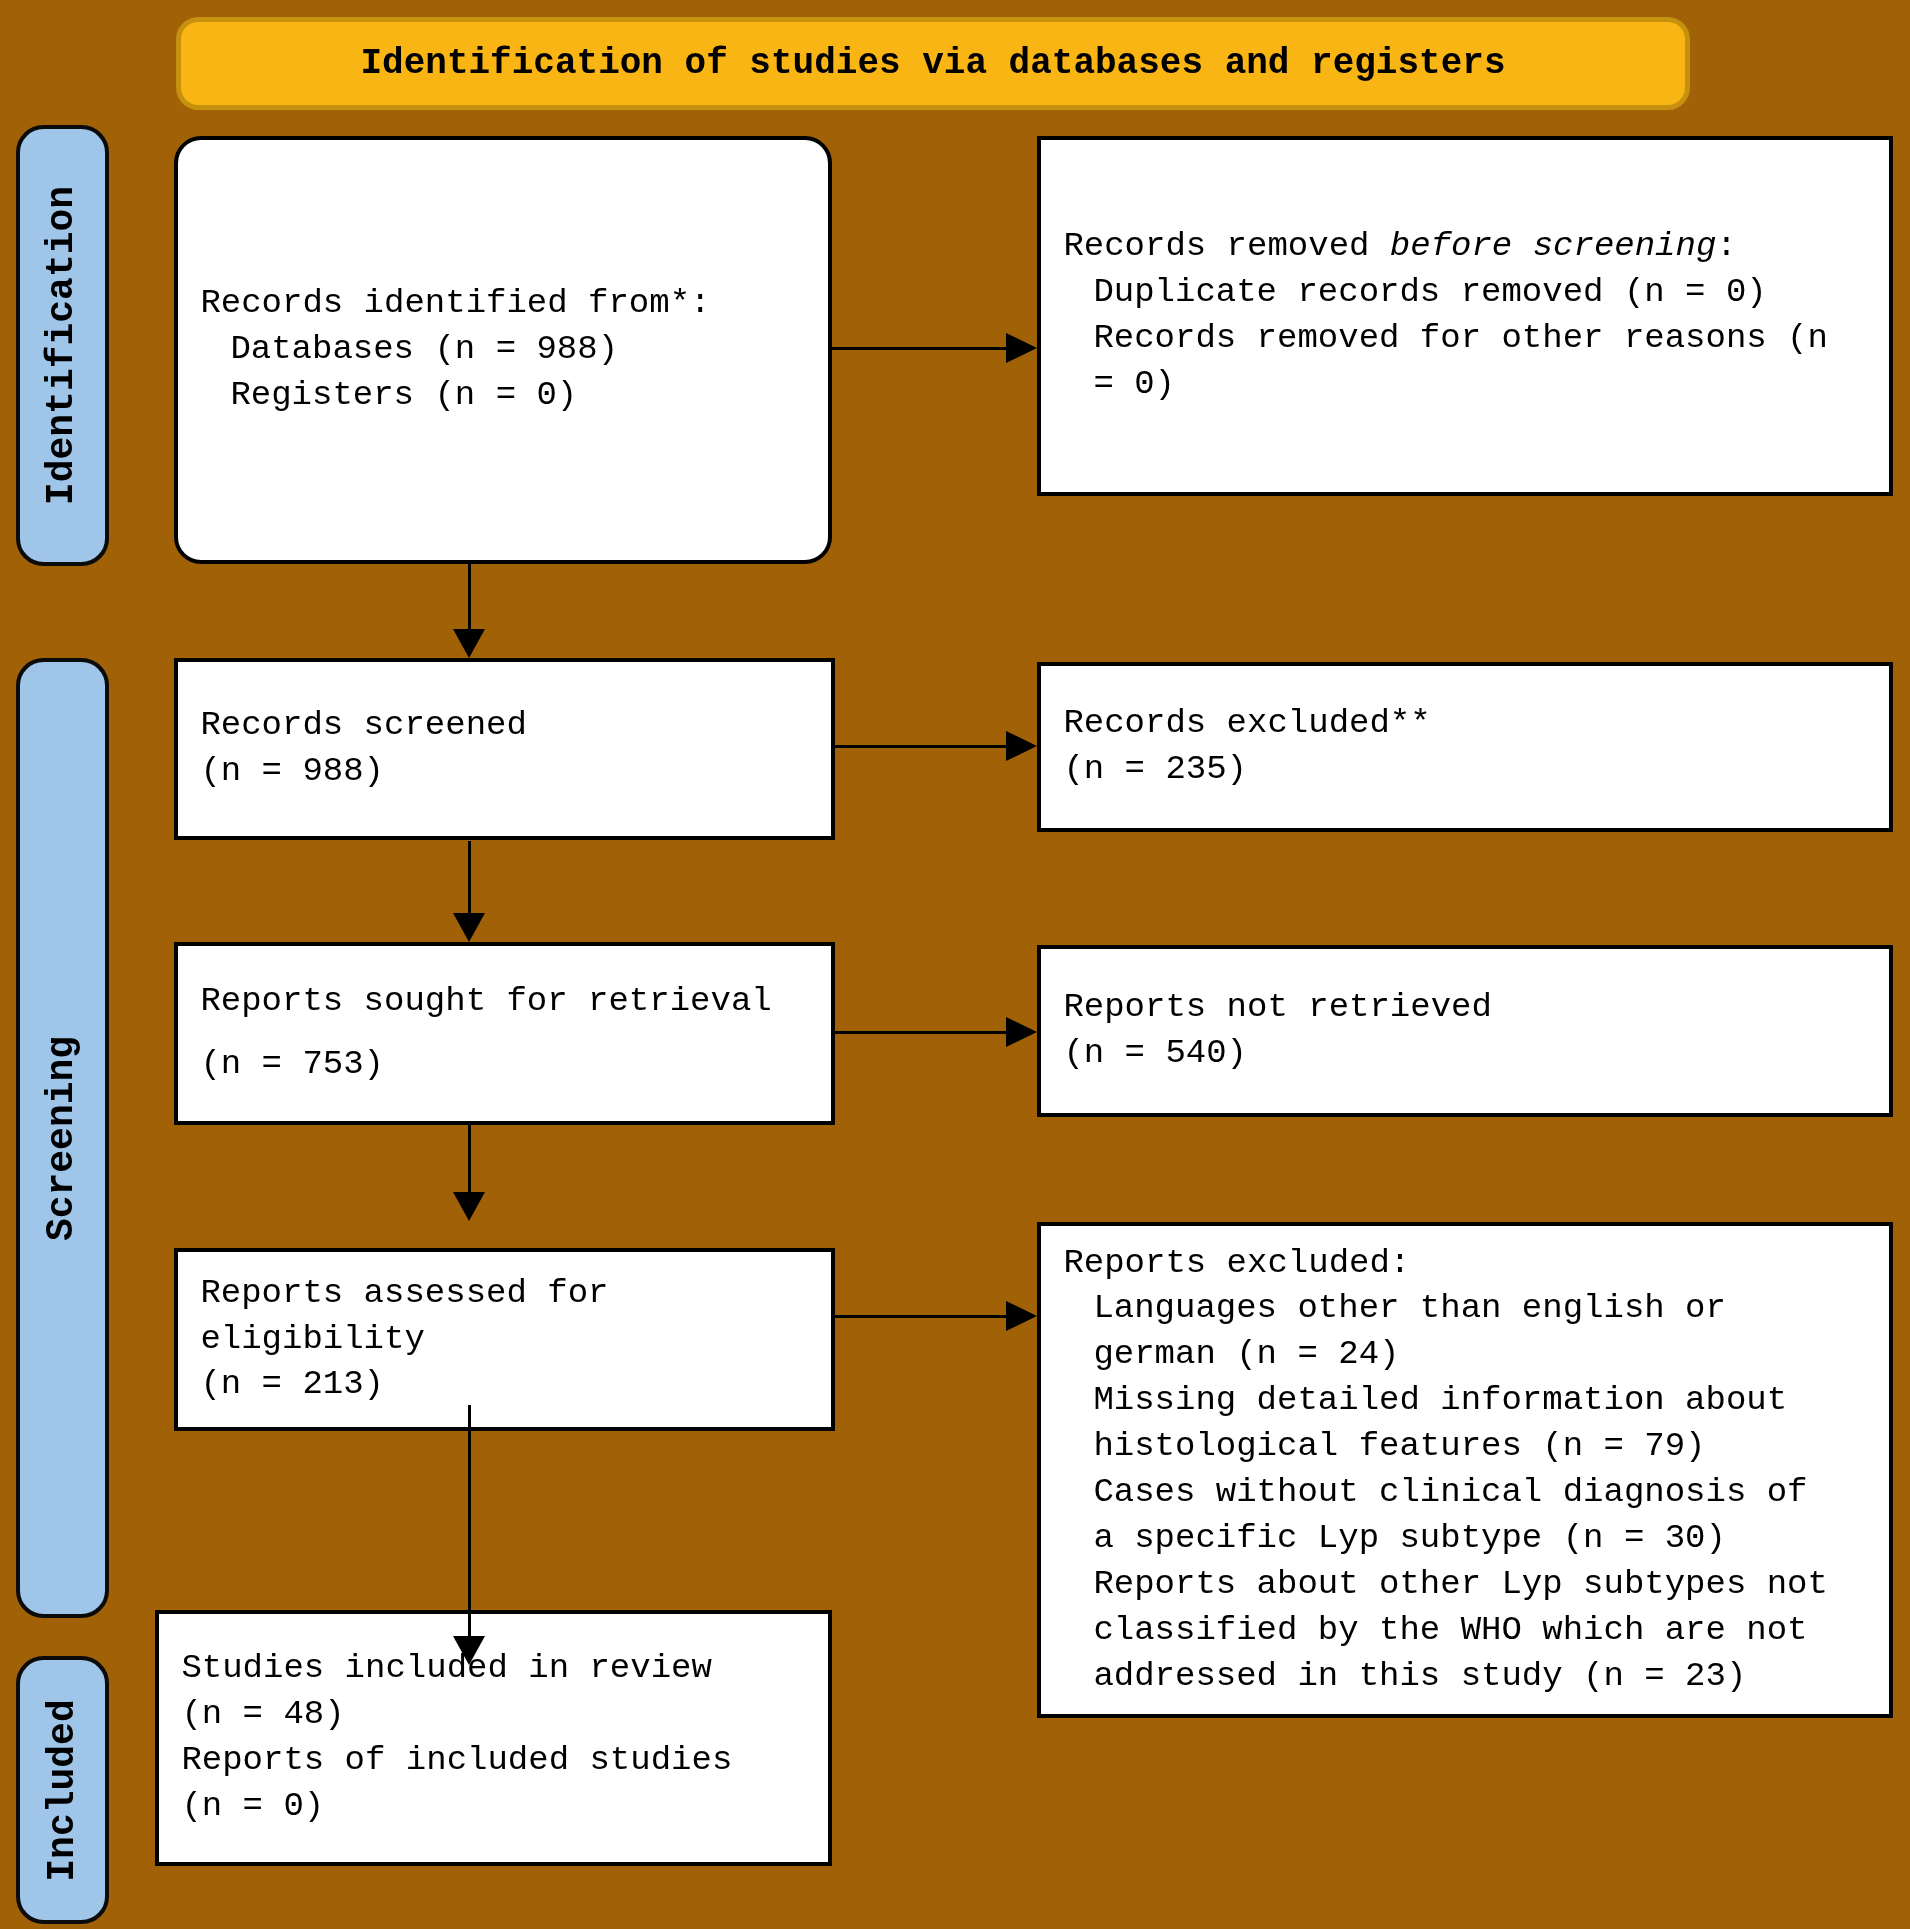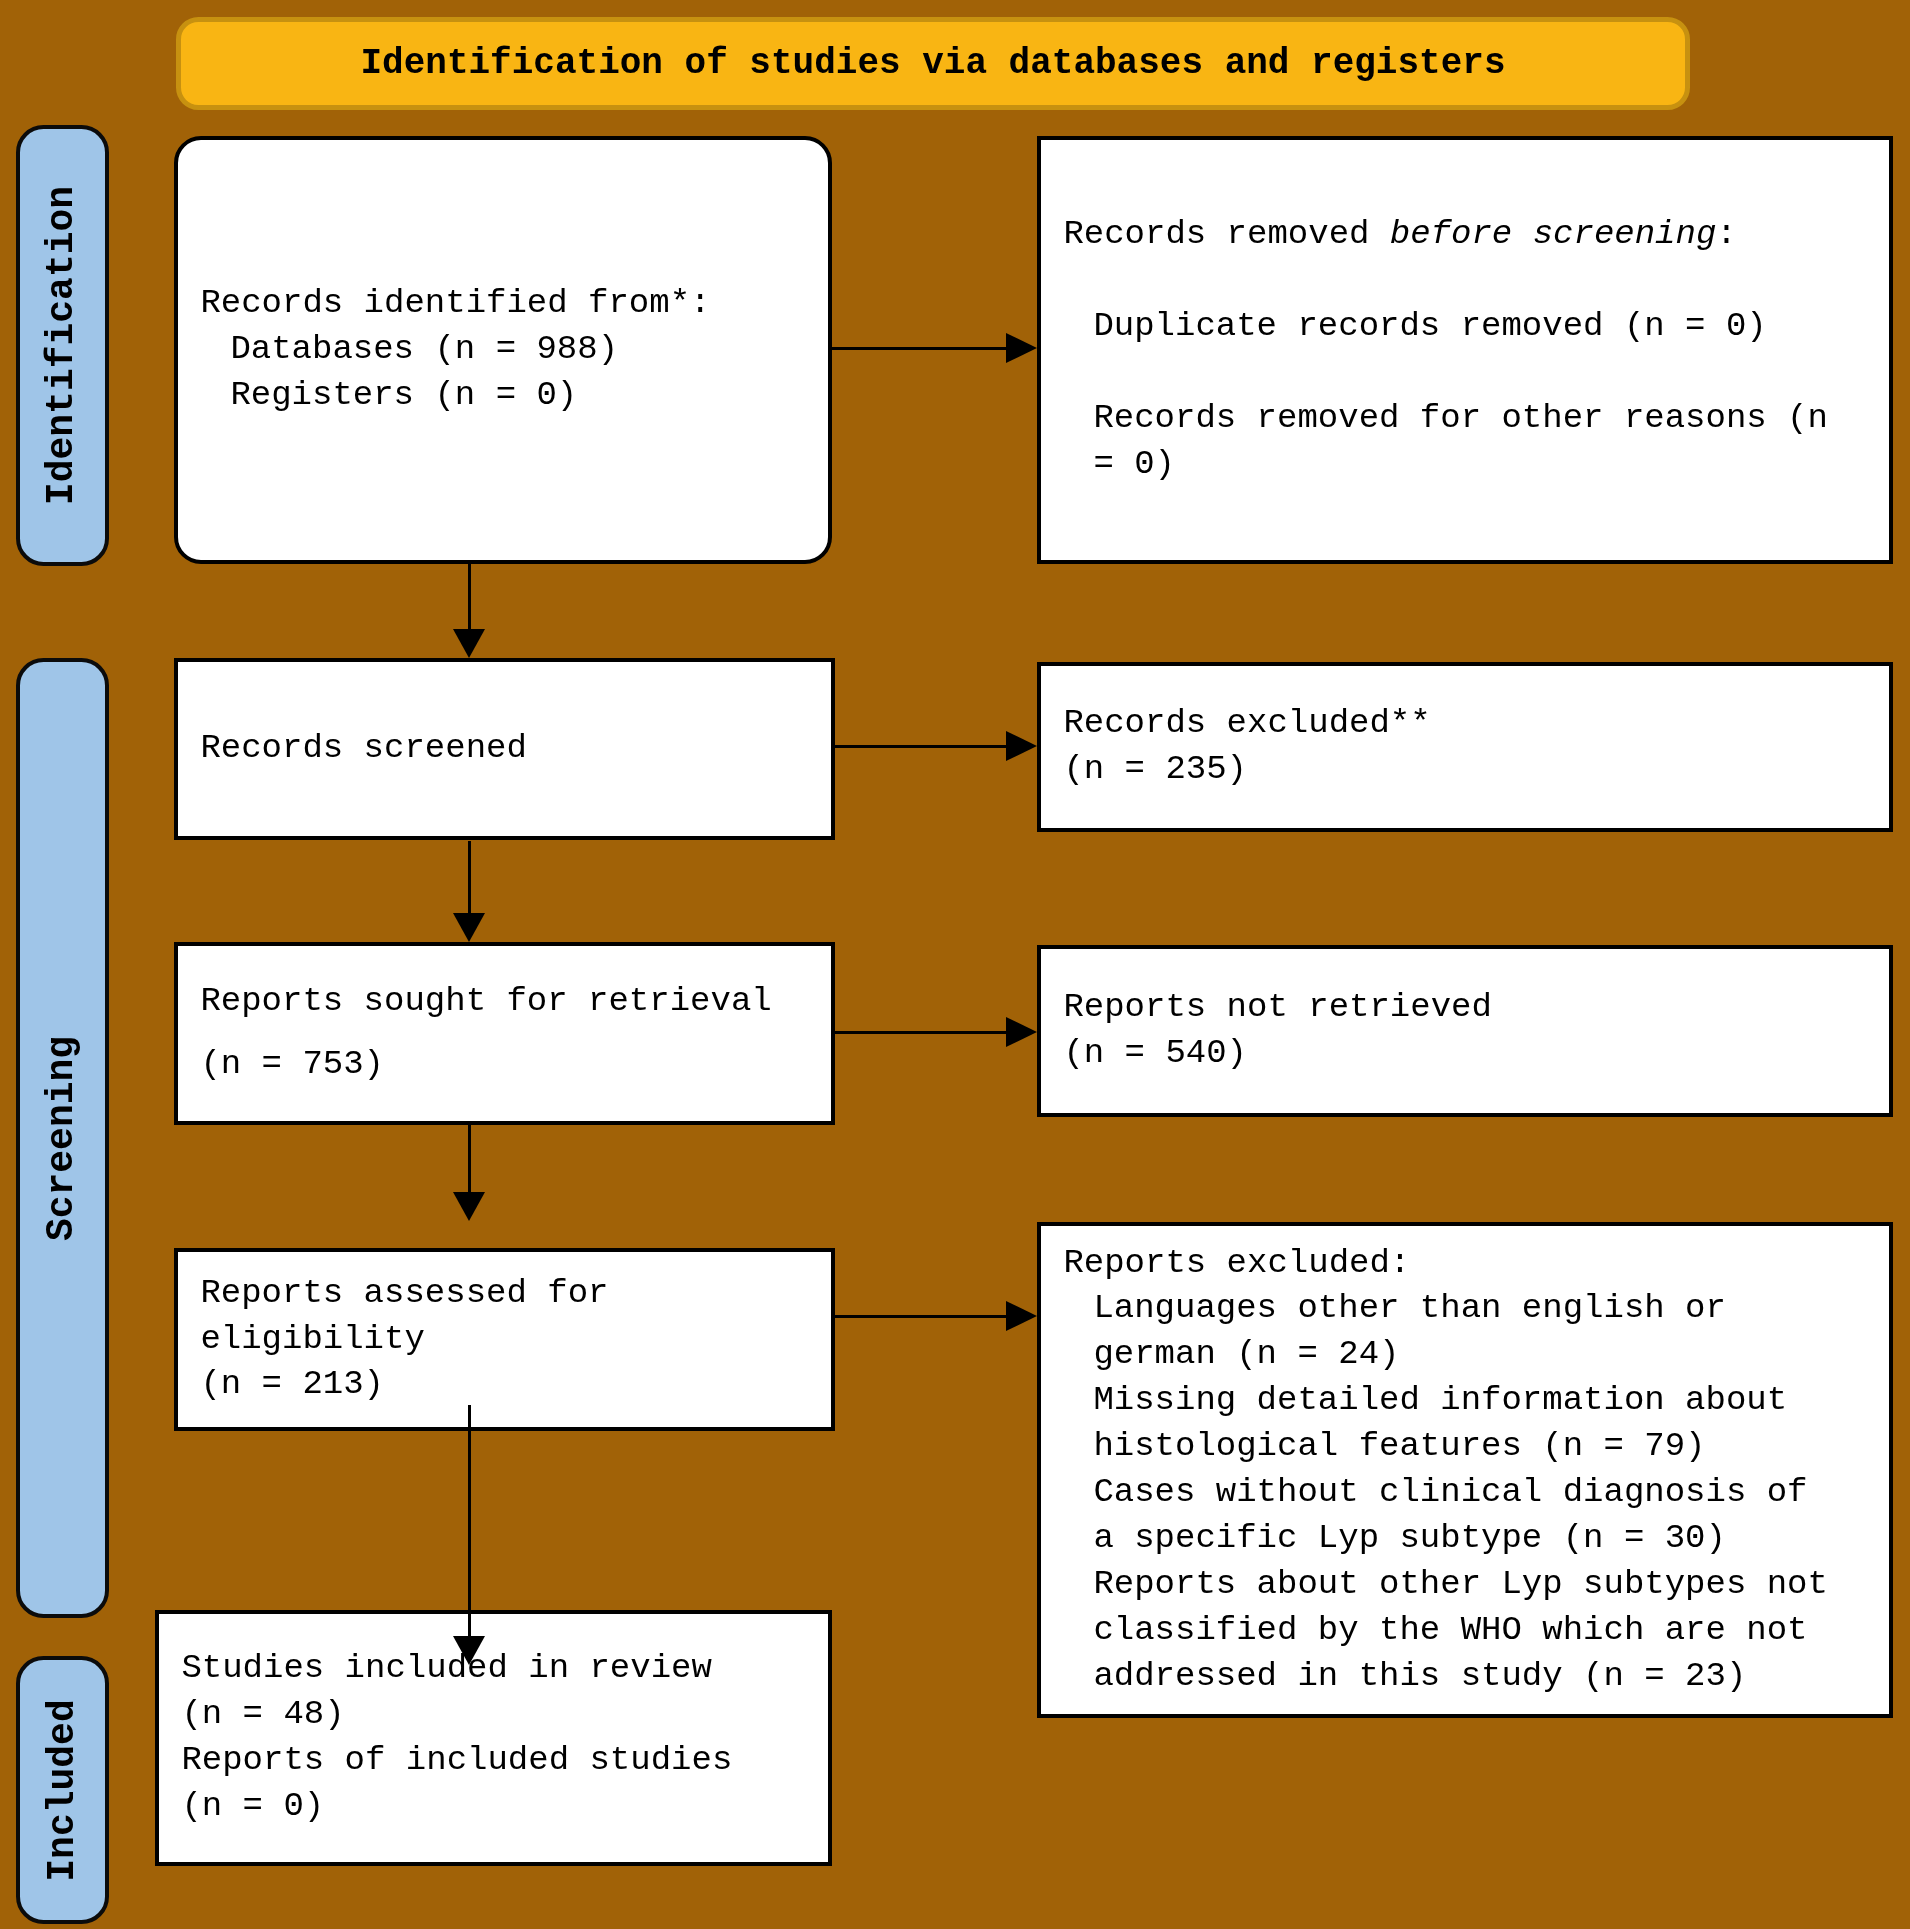--- a/index.html
+++ b/index.html
@@ -57,21 +57,21 @@
     flex-direction: column;
     justify-content: center;
     font-size: 34px;
     line-height: 1.35;
     padding: 12px 34px 12px 22.4px;
   }
   .box .indent { margin-left: 30px; }
   .em { font-style: italic; }
 
   #box-records-identified { left: 174px; top: 136px;  width: 658px; height: 428px; border-radius: 27px; }
-  #box-records-removed    { left: 1037px; top: 136px; width: 856px; height: 428px; padding-right: 60px; gap: 46px; }
+  #box-records-removed    { left: 1037px; top: 136px; width: 856px; height: 360px; padding-right: 60px; }
   #box-records-screened   { left: 174px; top: 658px;  width: 661px; height: 182px; }
   #box-records-excluded   { left: 1037px; top: 662px; width: 856px; height: 170px; }
   #box-reports-sought     { left: 174px; top: 942px; width: 661px; height: 183px; gap: 17px; }
   #box-reports-not-retrieved { left: 1037px; top: 945px; width: 856px; height: 172px; }
   #box-reports-assessed   { left: 174px; top: 1222px; width: 661px; height: 183px; margin-top: 26px; }
   #box-reports-excluded   { left: 1037px; top: 1222px; width: 856px; height: 496px; padding-right: 60px; }
   #box-studies-included   { left: 155px; top: 1610px; width: 677px; height: 256px; }
 
   
   .hline { position: absolute; height: 3.4px; background: #000; }
@@ -117,20 +117,21 @@
   <div class="box" id="box-records-removed">
     <div class="line">
       <span>Records removed </span><span class="em">before screening</span><span>:</span>
     </div>
     <div class="line indent">Duplicate records removed (n = 0)</div>
     <div class="line indent">Records removed for other reasons (n = 0)</div>
   </div>
 
   <div class="box" id="box-records-screened">
     <div class="line">Records screened</div>
+    <div class="line">(n = 988)</div>
   </div>
 
   <div class="box" id="box-records-excluded">
     <div class="line">Records excluded**</div>
     <div class="line">(n = 235)</div>
   </div>
 
   <div class="box" id="box-reports-sought">
     <div class="line">Reports sought for retrieval</div>
     <div class="line">(n = 753)</div>

